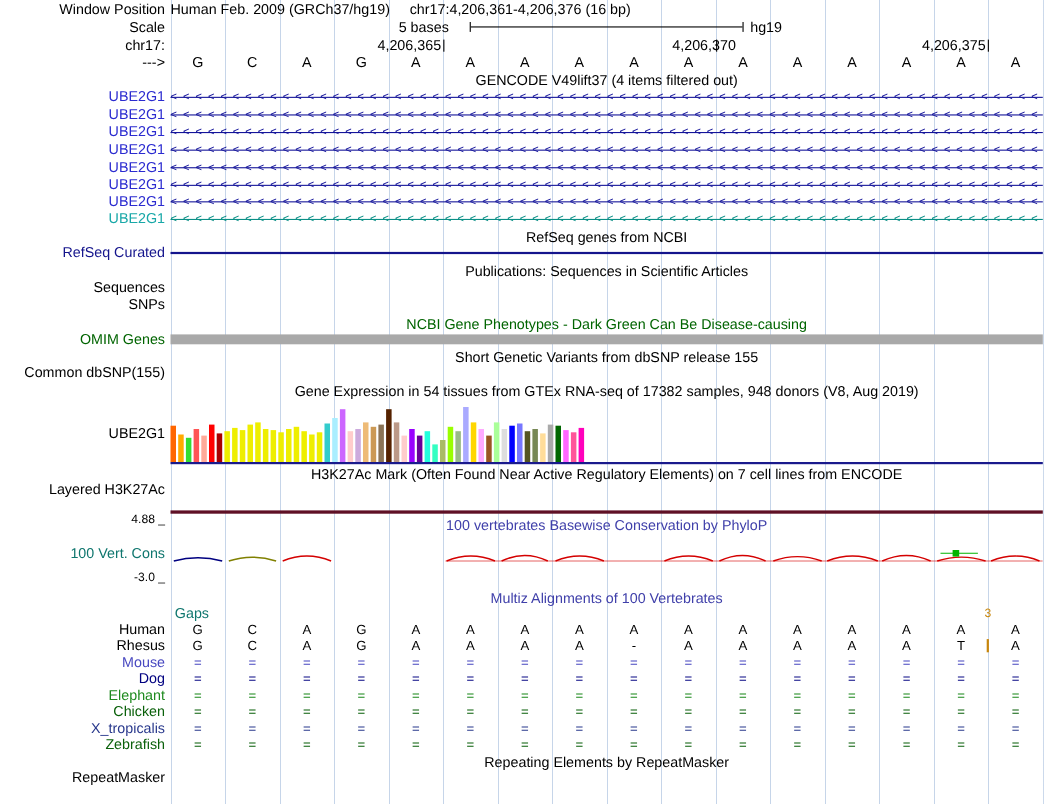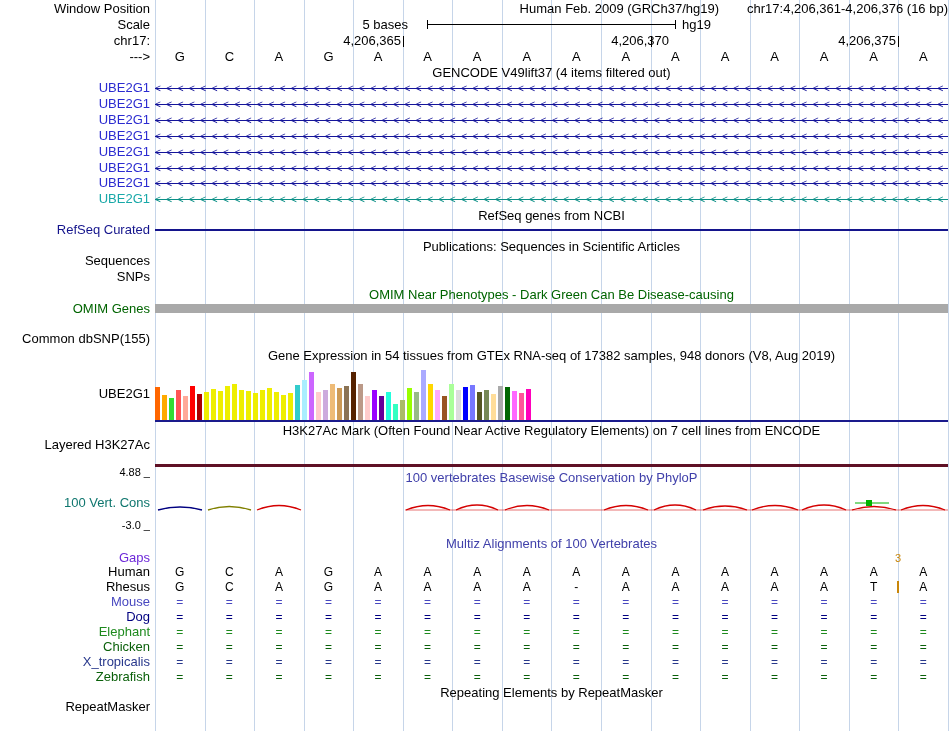--- a/index.html
+++ b/index.html
@@ -8,21 +8,21 @@
   .guides{position:absolute;left:155px;top:0;width:794px;height:731px;pointer-events:none;
           background:repeating-linear-gradient(to right,#c6d5e9 0px,#c6d5e9 1px,transparent 1px,transparent 49.5625px);}
   .r{position:absolute;height:14px;line-height:14px;white-space:nowrap;}
   .lbl{left:0;width:150px;text-align:right;}
   .ta{left:155px;width:793px;}
   .tt{left:155px;width:793px;text-align:center;}
   .cells{display:flex;}
   .cell{flex:1 0 0;text-align:center;}
   .small{font-size:12px;}
   .f11{font-size:11px;}
-  .hdr{display:flex;justify-content:flex-end;gap:28px;}
+  .hdr{display:flex;justify-content:flex-start;gap:18px;}
   .scale-num{position:absolute;left:0;width:253px;text-align:right;}
   .scale-bar{position:absolute;left:272px;top:2px;width:247px;height:9px;border-left:1px solid #000;border-right:1px solid #000;}
   .scale-bar>div{margin-top:4px;border-top:1px solid #000;}
   .scale-genome{position:absolute;left:527px;}
   .coord-num{position:absolute;width:104px;text-align:right;}
   .tick{position:absolute;top:2px;width:1px;height:11px;background:#000;}
   .gene-row{height:14px;}
   .gene-rule{position:absolute;left:0;right:0;top:7px;border-top:1px solid currentColor;}
   .gene-glyphs{position:absolute;left:0;top:0;width:100%;height:14px;overflow:hidden;
                font-size:10px;line-height:15px;letter-spacing:5.5px;}
@@ -126,24 +126,25 @@
     </div>
 
   <div class="r tt" style="top:209px">RefSeq genes from NCBI</div>
   <div class="r lbl" style="top: 223px; color: rgb(20, 20, 140);">RefSeq Curated</div>
   <div class="hline" style="top:229px;height:2px;background:#14148c"></div>
 
   <div class="r tt" style="top:240px">Publications: Sequences in Scientific Articles</div>
   <div class="r lbl" style="top:254px">Sequences</div>
   <div class="r lbl" style="top:270px">SNPs</div>
 
-  <div class="r tt" style="top:288px;color:#006400">OMIM Near Phenotypes - Dark Green Can Be Disease-causing</div>
+  <div class="r tt" style="top:288px;color:#006400">NCBI Gene Phenotypes - Dark Green Can Be Disease-causing</div>
   <div class="r lbl" style="top: 302px; color: rgb(0, 100, 0);">OMIM Genes</div>
   <div class="hline" style="top:304px;height:9px;background:#a9a9a9"></div>
 
+  <div class="r tt" style="top:318px">Short Genetic Variants from dbSNP release 155</div>
   <div class="r lbl" style="top:332px">Common dbSNP(155)</div>
 
   <div class="r tt" style="top:349px">Gene Expression in 54 tissues from GTEx RNA-seq of 17382 samples, 948 donors (V8, Aug 2019)</div>
   <div class="r lbl" style="top:387px">UBE2G1</div>
   <div class="gtex-bars">
       <div class="bar" style="height: 33px; background: rgb(255, 102, 0);"></div>
       <div class="bar" style="height: 25px; background: rgb(255, 170, 0);"></div>
       <div class="bar" style="height: 22px; background: rgb(51, 221, 51);"></div>
       <div class="bar" style="height: 30px; background: rgb(255, 85, 85);"></div>
       <div class="bar" style="height: 24px; background: rgb(255, 170, 153);"></div>
@@ -220,21 +221,21 @@
     <path d="M548 21 Q570 13 592 21" stroke="#d40000" stroke-width="1.3" fill="none"></path>
     <path d="M597 21 Q620 12 643 21" stroke="#d40000" stroke-width="1.3" fill="none"></path>
     <path d="M647 21 Q669 11 691 21" stroke="#d40000" stroke-width="1.3" fill="none"></path>
     <path d="M697 21 Q719 14 741 21" stroke="#d40000" stroke-width="1.3" fill="none"></path>
     <path d="M700 14 H734" stroke="#00b400" stroke-width="1"></path>
     <rect x="711" y="11" width="6" height="6" fill="#00b400"></rect>
     <path d="M746 21 Q768 12 790 21" stroke="#d40000" stroke-width="1.3" fill="none"></path>
   </svg>
 
   <div class="r tt" style="top:537px;color:#4040aa">Multiz Alignments of 100 Vertebrates</div>
-  <div class="r lbl" style="top: 551px; color: #6d28d9;">Gaps</div>
+  <div class="r lbl" style="top: 551px; color: #0f766e; margin-left: 40px;">Gaps</div>
   <div class="r f11" style="top: 551px; left: 890px; width: 16px; text-align: center; color: rgb(200, 134, 10);">3</div>
 
   <div class="r lbl" style="top: 565px; color: rgb(0, 0, 0);">Human</div>
   <div class="r ta cells small" style="top: 565px; color: rgb(0, 0, 0);">
       <span class="cell">G</span>
       <span class="cell">C</span>
       <span class="cell">A</span>
       <span class="cell">G</span>
       <span class="cell">A</span>
       <span class="cell">A</span>

